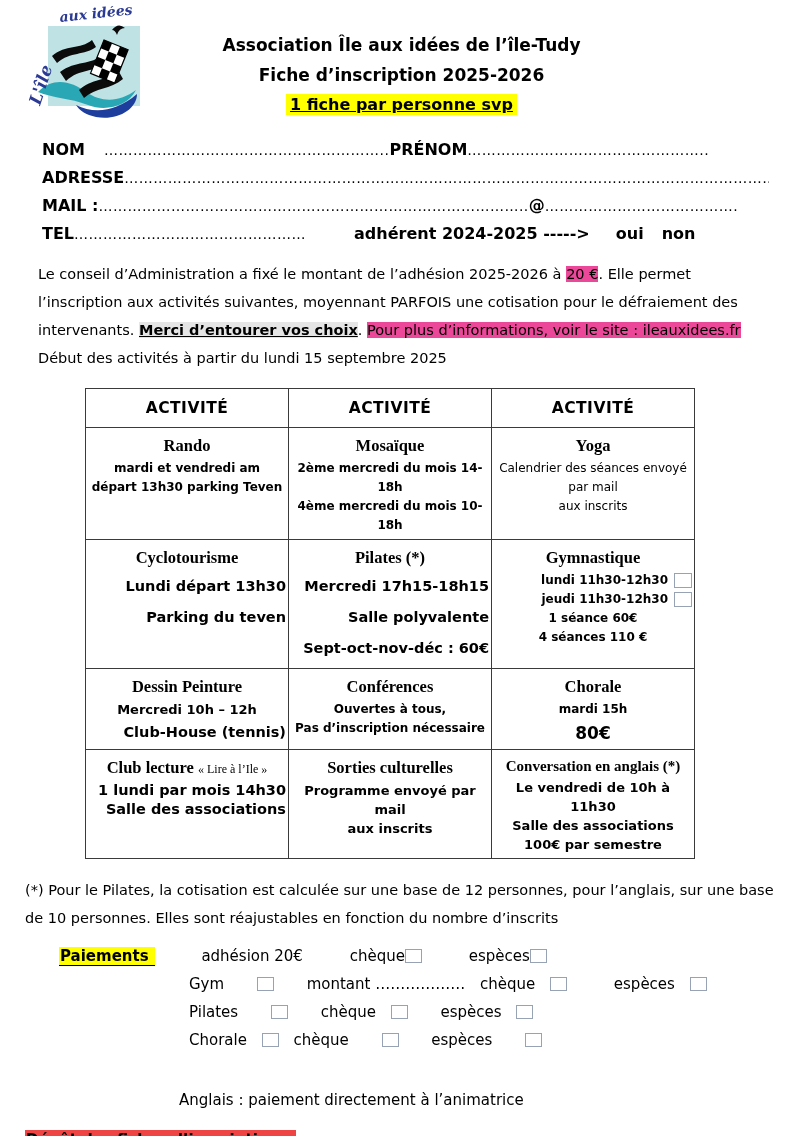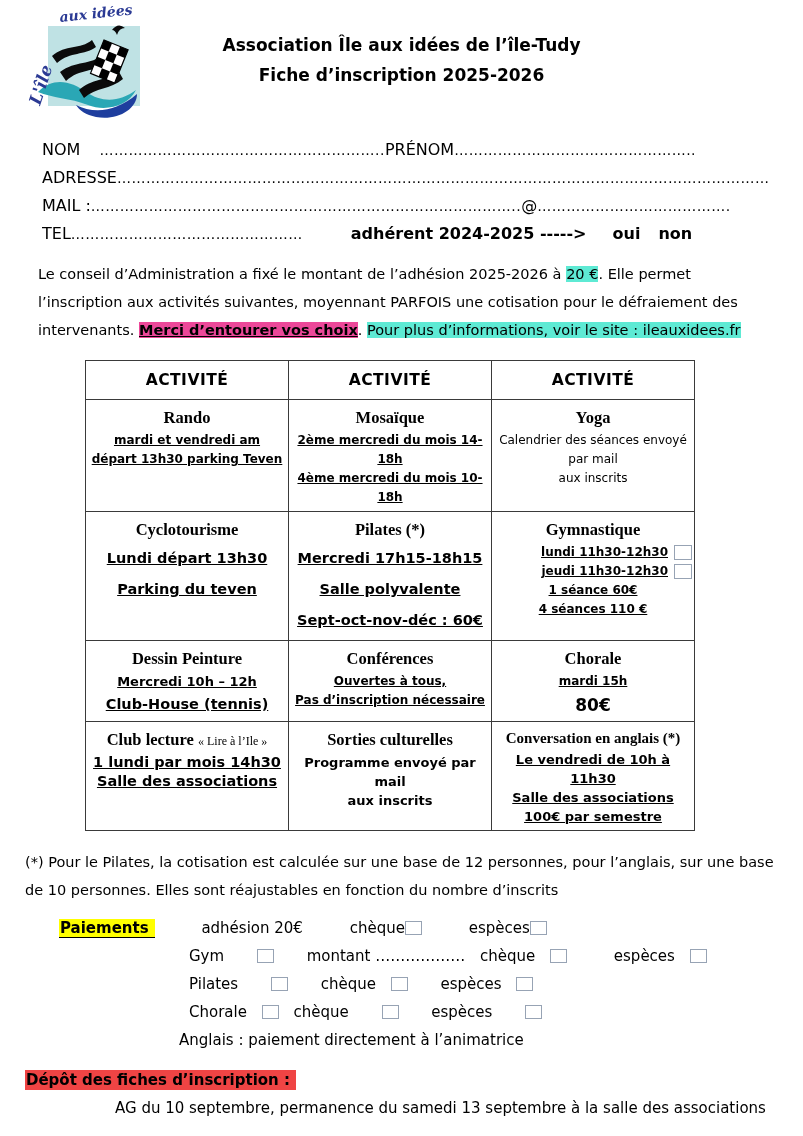--- a/index.html
+++ b/index.html
@@ -15,43 +15,43 @@
   
   .header{position:relative;height:128px;}
   .logo{position:absolute;left:24px;top:6px;width:130px;height:118px;}
   .titles{padding-top:30px;text-align:center;}
   .title-line{font-size:17px;font-weight:700;line-height:30px;}
   .notice-wrap{line-height:30px;}
   .notice{background:#ffff00;font-weight:700;font-size:16px;text-decoration:underline;padding:1px 4px;}
   
   .fields{margin:8px 34px 0 42px;font-size:16px;}
   .field-row{height:28px;line-height:28px;white-space:nowrap;overflow:hidden;}
-  .flabel{font-weight:400;}
+  .flabel{font-weight:700;}
   .dots{font-weight:400;letter-spacing:0.5px;font-size:14px;}
   .adherent{font-weight:700;margin-left:48px;}
   .ouinon{font-weight:700;margin-left:26px;}
   
   .intro{margin:12px 30px 0 38px;font-size:14.5px;line-height:28px;}
-  .hl{background:#5eead4;margin-top:44px;}
-  .hl-u{background:#ec4899;text-decoration:underline;font-weight:700;}
+  .hl{background:#ec4899;margin-top:44px;}
+  .hl-u{background:#e5e5e5;text-decoration:underline;font-weight:700;}
   
   table.acts{border-collapse:collapse;margin:16px 0 17px 85px;width:610px;table-layout:fixed;}
   table.acts th,table.acts td{border:1.6px solid #3a3a3a;vertical-align:top;padding:4px 2px;text-align:center;}
   table.acts th{height:30px;font-size:15.5px;font-weight:700;letter-spacing:0.5px;vertical-align:middle;}
   tr.r1 td{height:86px;}
   tr.r2 td{height:110px;}
   tr.r3 td{height:72px;}
   tr.r4 td{height:80px;}
   .ct{font-size:16.5px;font-weight:700;margin:4px 0 3px;font-family:Liberation Serif, serif;}
   .ct .sub{font-size:12px;font-weight:400;}
   .ln{line-height:19px;}
   .sm{font-size:12px;}
   .md{font-size:13px;font-weight:bold;}
-  .lg{font-size:14.5px;}
-  .b{font-weight:700;text-decoration:underline;}
+  .lg{font-size:14.5px;text-align:right;}
+  .b{font-weight:700;}
   .sp{line-height:31px;}
   .sp2{line-height:26px;}
   .gymline{display:flex;justify-content:flex-end;align-items:center;gap:6px;line-height:19px;}
   .big-price{font-size:17px;font-weight:700;margin-top:4px;}
   
   .cb{display:inline-block;width:16px;height:13px;background:#fff;border:1.6px solid #97a3b4;vertical-align:-2px;}
   .cb.smbox{width:15px;height:12px;}
   
   .footnote{margin:10px 28px 0 25px;font-size:14.5px;line-height:28px;}
   
@@ -94,20 +94,21 @@
         <rect x="0" y="18" width="8.7" height="9" fill="#000"></rect>
         <rect x="17.3" y="18" width="8.7" height="9" fill="#000"></rect>
         <rect x="8.7" y="27" width="8.7" height="9" fill="#000"></rect>
       </g>
       <text transform="translate(16,100) rotate(-72)" font-size="17" font-style="italic" font-weight="700" fill="#2b3a94" font-family="DejaVu Serif, serif">L'île</text>
       <text transform="translate(36,16) rotate(-6)" font-size="14" font-style="italic" font-weight="700" fill="#2b3a94" font-family="DejaVu Serif, serif">aux idées</text>
     </svg>
     <div class="titles">
       <div class="title-line">Association Île aux idées de l’île-Tudy</div>
       <div class="title-line">Fiche d’inscription 2025-2026</div>
+      <div class="notice-wrap"><span class="notice">1 fiche par personne svp</span></div>
     </div>
   </div>
 
   <div class="fields">
     <div class="field-row">
       <span class="flabel">NOM</span>
       <span class="dots" style="margin-left:14px;">…………………………………………………..</span><span class="flabel">PRÉNOM</span><span class="dots">…………………………………………..</span>
     </div>
     <div class="field-row">
       <span class="flabel">ADRESSE</span><span class="dots">………………………………………………………………………………………………………………………….</span>
@@ -115,20 +116,21 @@
     <div class="field-row">
       <span class="flabel">MAIL :</span><span class="dots">……………………………………………………………………………..</span><span class="flabel">@</span><span class="dots">………………………………….</span>
     </div>
     <div class="field-row">
       <span class="flabel">TEL</span><span class="dots">…………………………………………</span><span class="adherent">adhérent 2024-2025 -----&gt;</span><span class="ouinon">oui</span><span class="ouinon" style="margin-left:18px;">non</span>
     </div>
   </div>
 
   <div class="intro">
     <span>Le conseil d’Administration a fixé le montant de l’adhésion 2025-2026 à </span><span class="hl">20 €</span><span>. Elle permet l’inscription aux activités suivantes, moyennant PARFOIS une cotisation pour le défraiement des intervenants. </span><span class="hl-u">Merci d’entourer vos choix</span><span>. </span><span class="hl">Pour plus d’informations, voir le site : ileauxidees.fr</span>
+    <div>Début des activités à partir du lundi 15 septembre 2025</div>
   </div>
 
   <table class="acts">
     <thead>
       <tr>
         <th>ACTIVITÉ</th>
         <th>ACTIVITÉ</th>
         <th>ACTIVITÉ</th>
       </tr>
     </thead>
@@ -241,21 +243,21 @@
       <span class="cb smbox gap-s"></span>
     </div>
     <div class="pay-row ind">
       <span>Chorale</span>
       <span class="cb smbox gap-s"></span>
       <span class="gap-s">chèque</span>
       <span class="cb smbox gap-m"></span>
       <span class="gap-m">espèces</span>
       <span class="cb smbox gap-m"></span>
     </div>
-    <div class="pay-row" style="margin-left:120px;">
+    <div class="pay-row" style="margin-left:120px;margin-top:32px;">
       <span>Anglais : paiement directement à l’animatrice</span>
     </div>
   </div>
 
   <div class="deposit">
     <div class="dep-row"><span class="dep-heading">Dépôt des fiches d’inscription :</span></div>
     <div class="dep-row dep-ind1">AG du 10 septembre, permanence du samedi 13 septembre à la salle des associations</div>
 
   </div>
 

